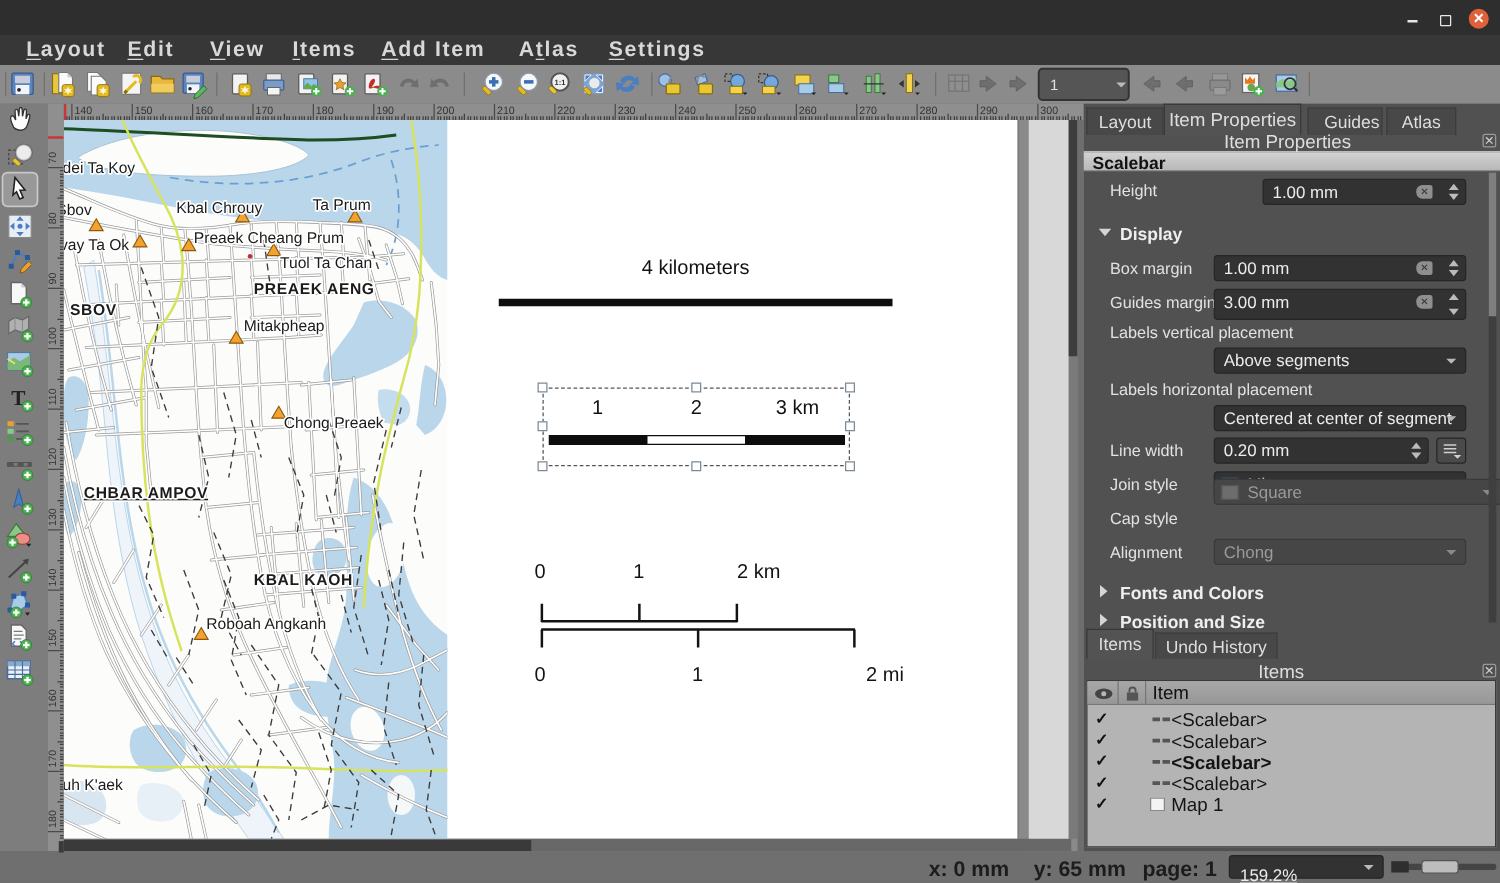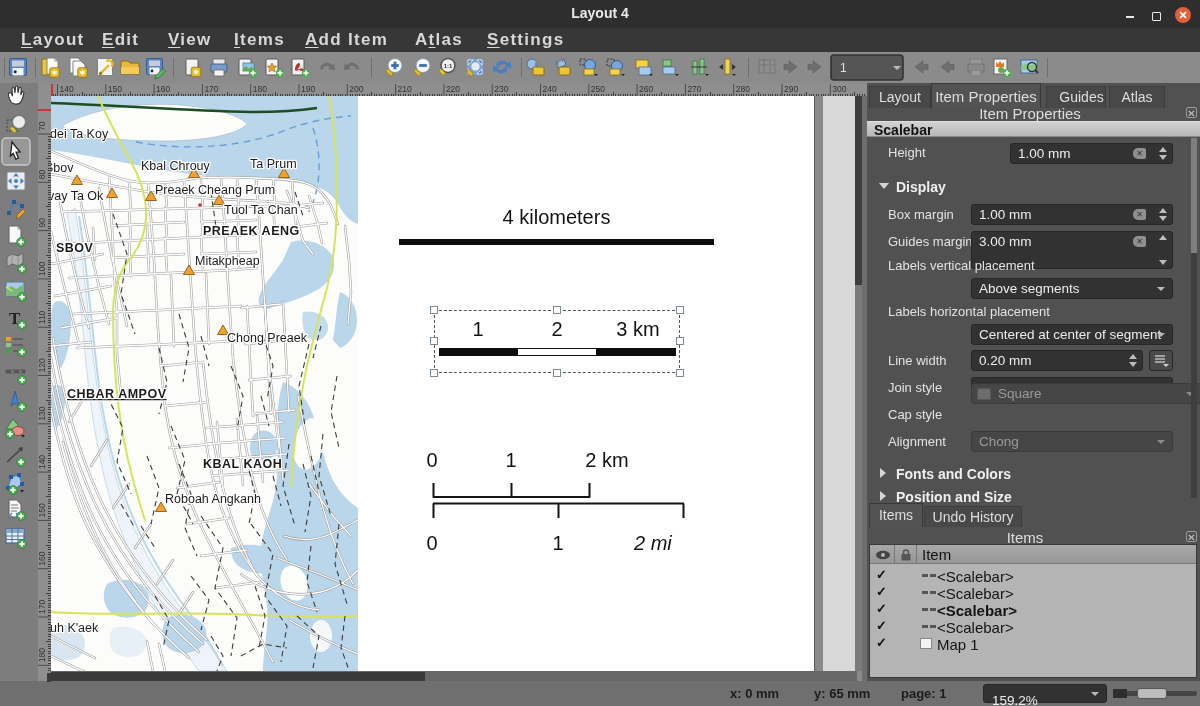--- a/index.html
+++ b/index.html
@@ -29,48 +29,47 @@
 #canvas { top:96px; left:51px; width:816px; height:585px; background:#8a8a8a; overflow:hidden; }
 #page { position:absolute; top:0; left:0; width:764px; height:575px; background:#ffffff; border-right:1px solid #5a5a5a; }
 #lightstrip { position:absolute; top:0; left:772px; width:32px; height:585px; background:#d8d8d8; }
 #vsb { position:absolute; top:0; left:804px; width:7px; height:575px; background:#7a7a7a; }
 #vsbthumb { position:absolute; top:0; left:0; width:7px; height:189px; background:#3d3d3d; }
 #vsbright { position:absolute; top:0; left:811px; width:5px; height:585px; background:#6e6e6e; }
 #hsb { position:absolute; top:575px; left:0; width:806px; height:10px; background:#686868; }
 #hsbthumb { position:absolute; top:1px; left:0; width:374px; height:9px; background:#3a3a3a; }
 
 
-.sbt { position:absolute; color:#131313; font-size:20px; }
+.sbt { position:absolute; color:#131313; font-size:16px; }
 
 
 #panel { top:83px; left:867px; width:333px; height:598px; background:#515151; }
 .ptabtxt { position:absolute; color:#dedede; font-size:14px; }
 .plabel { position:absolute; color:#e2e2e2; font-size:13px; }
 .pbold { position:absolute; color:#efefef; font-size:14px; font-weight:bold; }
 .ctrl { position:absolute; background:#323232; border:1px solid #262626; border-radius:3px; color:#ececec; font-size:13.5px; }
 .ctrl.dis { background:#464646; border-color:#3a3a3a; color:#9a9a9a; }
 .combo-arrow { position:absolute; right:7px; top:50%; margin-top:-2px; width:0; height:0; border-left:4px solid transparent; border-right:4px solid transparent; border-top:4px solid #b9b9b9; }
 
 
 #statusbar { top:681px; left:0; width:1200px; height:25px; background:#6f6f6f; }
-.stxt { position:absolute; color:#1c1c1c; font-size:13px; font-weight:bold; }
+.stxt { position:absolute; color:#1c1c1c; font-size:17px; font-weight:bold;margin-left:13px; }
 
 
 .itemrow { position:absolute; left:0; width:326px; height:17px; }
 .chk { position:absolute; left:6px; top:0; color:#111; font-size:13px; font-weight:bold; }
 .itxt { position:absolute; left:67px; top:1px; color:#141414; font-size:15px; }
 .sbic { position:absolute; left:52px; top:7px; width:6px; height:3px; background:#555; box-shadow: 8px 0 0 0 #555; }
 .mapic { position:absolute; left:50px; top:3px; width:12px; height:11px; background:#f4f4f4; border:1px solid #888; }
 </style>
 </head>
 <body>
 <div id="app">
 
   <div class="abs" id="titlebar"></div>
-  <div class="abs" id="titletext">Layout 4</div>
   <div class="abs" id="menubar"></div>
   <div class="abs menuitem" style="left:21px;"><u>L</u>ayout</div>
   <div class="abs menuitem" style="left:102px;"><u>E</u>dit</div>
   <div class="abs menuitem" style="left:168px;"><u>V</u>iew</div>
   <div class="abs menuitem" style="left:234px;"><u>I</u>tems</div>
   <div class="abs menuitem" style="left:305px;"><u>A</u>dd Item</div>
   <div class="abs menuitem" style="left:415px;">A<u>t</u>las</div>
   <div class="abs menuitem" style="left:487px;"><u>S</u>ettings</div>
 
   <div class="abs" style="top:16px;left:1126px;width:8px;height:2px;background:#e8e8e8;"></div>
@@ -1387,21 +1386,21 @@
   <div class="abs sbt" style="left:416px;top:449px;width:32px;text-align:center;">0</div>
   <div class="abs sbt" style="left:495px;top:449px;width:32px;text-align:center;">1</div>
   <div class="abs sbt" style="left:572px;top:449px;width:70px;text-align:center;">2 km</div>
   <svg class="abs" style="left:425px;top:478px;" width="270" height="45">
     <path d="M8.5,5 V19.5 M86.5,5 V19.5 M164.5,5 V19.5 M8,19 H165" stroke="#131313" stroke-width="2" fill="none"></path>
     <path d="M8.5,25.5 V40 M133.5,25.5 V40 M258.5,25.5 V40 M8,25.5 H259" stroke="#131313" stroke-width="2" fill="none"></path>
   </svg>
 
   <div class="abs sbt" style="left:416px;top:532px;width:32px;text-align:center;">0</div>
   <div class="abs sbt" style="left:542px;top:532px;width:32px;text-align:center;">1</div>
-  <div class="abs sbt" style="left:634px;top:532px;width:64px;text-align:left;font-style:italic;">2 mi</div>
+  <div class="abs sbt" style="left:676px;top:532px;width:64px;text-align:center;">2 mi</div>
 
   <div class="abs" id="panel"></div>
   <div id="panelcontent">
 
     <div class="abs" style="left:869px;top:86px;width:62px;height:22px;background:#484848;border:1px solid #3c3c3c;border-bottom:none;"></div>
     <div class="abs ptabtxt" style="left:869px;top:89px;width:62px;text-align:center;">Layout</div>
     <div class="abs" style="left:931px;top:83px;width:110px;height:25px;background:#535353;border:1px solid #393939;border-bottom:none;"></div>
     <div class="abs ptabtxt" style="left:931px;top:88px;width:110px;text-align:center;font-size:15px;">Item Properties</div>
     <div class="abs" style="left:1046px;top:86px;width:60px;height:22px;background:#484848;border:1px solid #3c3c3c;border-bottom:none;"></div>
     <div class="abs ptabtxt" style="left:1046px;top:89px;width:71px;text-align:center;">Guides</div>
@@ -1427,21 +1426,21 @@
 
     <div class="abs plabel" style="left:888px;top:207px;">Box margin</div>
     <div class="abs ctrl" style="left:971px;top:204px;width:202px;height:21px;">
       <span style="position:absolute;left:7px;top:2px;">1.00 mm</span>
       <span style="position:absolute;right:26px;top:4px;width:13px;height:11px;background:#8f8f8f;border-radius:5px 2px 2px 5px;color:#323232;font-size:8px;line-height:11px;text-align:center;">✕</span>
       <span style="position:absolute;right:5px;top:3px;width:0;height:0;border-left:4px solid transparent;border-right:4px solid transparent;border-bottom:5px solid #bbb;"></span>
       <span style="position:absolute;right:5px;bottom:3px;width:0;height:0;border-left:4px solid transparent;border-right:4px solid transparent;border-top:5px solid #bbb;"></span>
     </div>
 
     <div class="abs plabel" style="left:888px;top:234px;">Guides margin</div>
-    <div class="abs ctrl" style="left:971px;top:231px;width:202px;height:38px;">
+    <div class="abs ctrl" style="left:971px;top:231px;width:202px;height:25px;">
       <span style="position:absolute;left:7px;top:2px;">3.00 mm</span>
       <span style="position:absolute;right:26px;top:4px;width:13px;height:11px;background:#8f8f8f;border-radius:5px 2px 2px 5px;color:#323232;font-size:8px;line-height:11px;text-align:center;">✕</span>
       <span style="position:absolute;right:5px;top:3px;width:0;height:0;border-left:4px solid transparent;border-right:4px solid transparent;border-bottom:5px solid #bbb;"></span>
       <span style="position:absolute;right:5px;bottom:3px;width:0;height:0;border-left:4px solid transparent;border-right:4px solid transparent;border-top:5px solid #bbb;"></span>
     </div>
 
     <div class="abs plabel" style="left:888px;top:258px;">Labels vertical placement</div>
     <div class="abs ctrl" style="left:971px;top:278px;width:202px;height:21px;">
       <span style="position:absolute;left:7px;top:2px;">Above segments</span>
       <span class="combo-arrow"></span>

